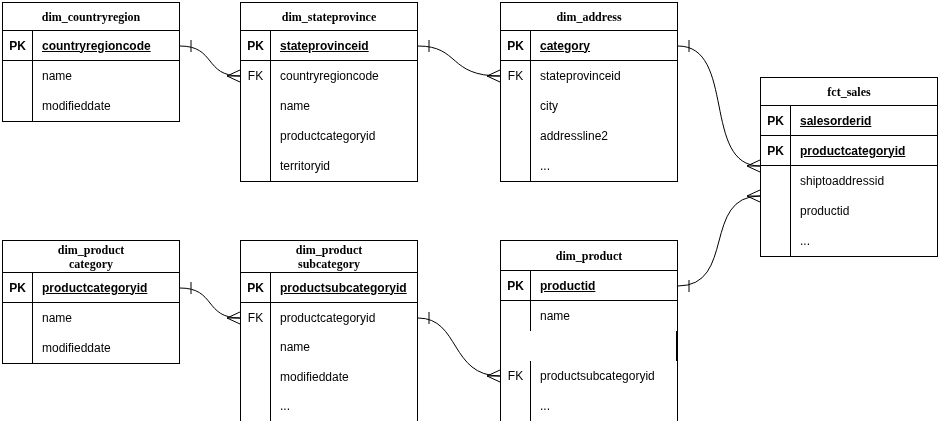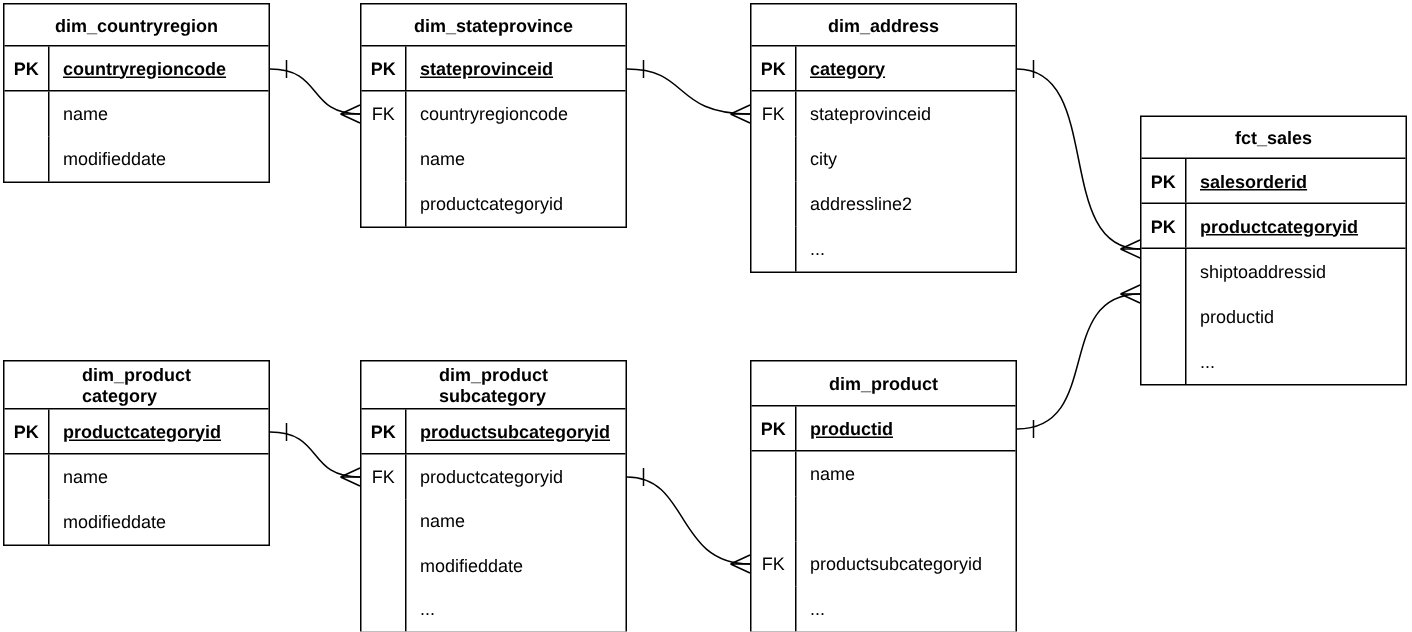--- a/index.html
+++ b/index.html
@@ -19,25 +19,26 @@
     background: #ffffff;
     border: 1px solid #000000;
     font-size: 12px;
   }
   .ttl {
     display: flex;
     align-items: center;
     justify-content: center;
     font-weight: bold;
     border-bottom: 1px solid #000000;
-    text-align: left;
+    text-align: center;
     white-space: pre-line;
     line-height: 14px;
-  }
-  .row { display: flex; align-items: stretch; }
+    font-family: Liberation Serif, serif;
+  }
+  .row { display: flex; align-items: stretch; justify-content: flex-end; }
   .key {
     flex: 0 0 30px;
     width: 30px;
     border-right: 1px solid #000000;
     display: flex;
     align-items: center;
     justify-content: center;
   }
   .fld {
     flex: 1;
@@ -96,20 +97,24 @@
       <div class="fld">countryregioncode</div>
     </div>
     <div class="row">
       <div class="key"></div>
       <div class="fld">name</div>
     </div>
     <div class="row">
       <div class="key"></div>
       <div class="fld">productcategoryid</div>
     </div>
+    <div class="row">
+      <div class="key"></div>
+      <div class="fld">territoryid</div>
+    </div>
   </div>
 
   <div class="tbl" id="t3">
     <div class="ttl">dim_address</div>
     <div class="row pkrow">
       <div class="key">PK</div>
       <div class="fld">category</div>
     </div>
     <div class="row">
       <div class="key">FK</div>

